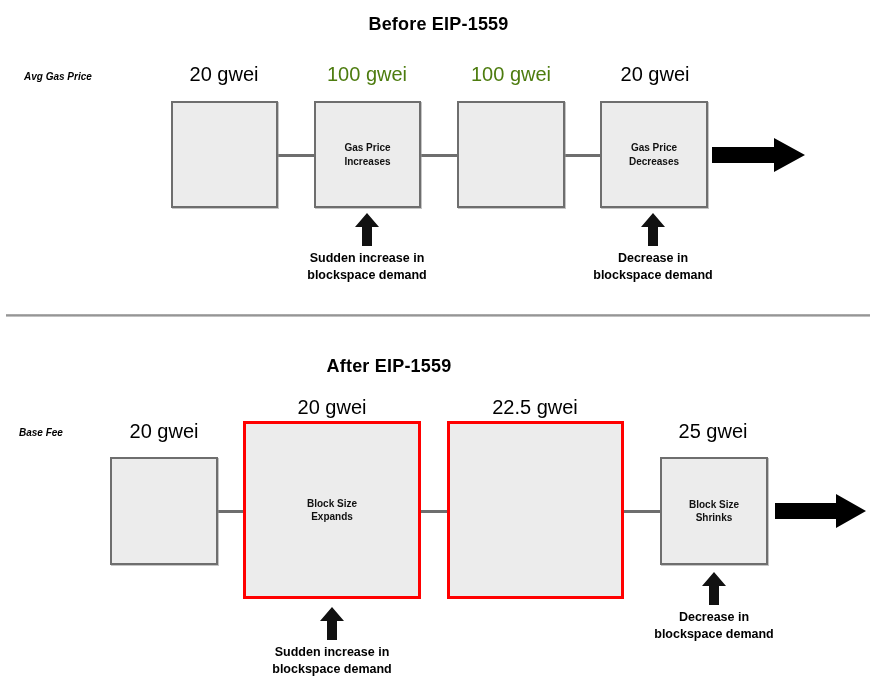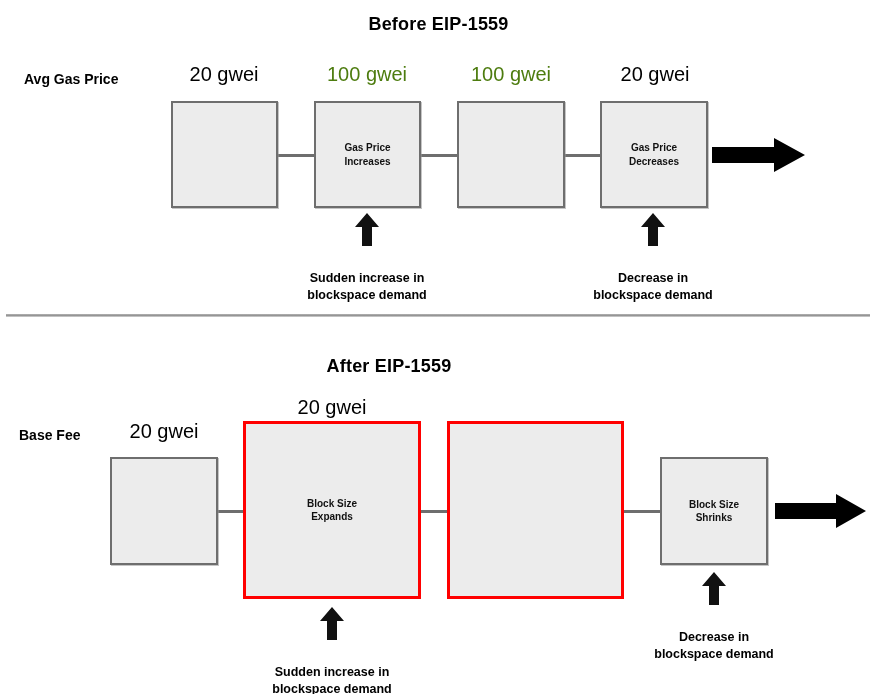--- a/index.html
+++ b/index.html
@@ -24,23 +24,24 @@
   .section-title {
     font-size: 18px;
     font-weight: bold;
     letter-spacing: 0.2px;
     text-align: center;
     white-space: nowrap;
   }
 
   
   .axis-label {
-    font-size: 14px;
+    font-size: 10px;
     font-weight: bold;
     white-space: nowrap;
+    font-style: italic;
   }
 
   
   .value-label {
     font-size: 20px;
     font-weight: normal;
     text-align: center;
     white-space: nowrap;
     color: #000000;
   }
@@ -82,21 +83,20 @@
   .up-arrow svg { display: block; }
 
   
   .caption {
     font-size: 12.5px;
     font-weight: bold;
     line-height: 1.38;
     text-align: center;
     white-space: pre-line;
     color: #000000;
-    margin-top: 20px;
   }
 
   
   .divider {
     background: linear-gradient(to bottom, #b9b9b9 0%, #8f8f8f 45%, #d8d8d8 100%);
     height: 3px;
   }
 </style>
 </head>
 <body>
@@ -154,20 +154,22 @@
 blockspace demand</div>
 
   <div class="abs divider" style="left:6px; top:314px; width:864px;"></div>
 
   <div class="abs section-title" style="left:0; top:356px; width:778px;">After EIP-1559</div>
 
   <div class="abs axis-label" style="left:19px; top:427px;text-align:right;">Base Fee</div>
 
   <div class="abs value-label" style="left:94px; top:420px; width:140px;">20 gwei</div>
   <div class="abs value-label" style="left:262px; top:396px; width:140px;">20 gwei</div>
+  <div class="abs value-label" style="left:465px; top:396px; width:140px;">22.5 gwei</div>
+  <div class="abs value-label" style="left:643px; top:420px; width:140px;">25 gwei</div>
 
   <div class="abs connector" style="left:218px; top:510px; width:26px;"></div>
   <div class="abs connector" style="left:420px; top:510px; width:27px;"></div>
   <div class="abs connector" style="left:623px; top:510px; width:38px;"></div>
 
   <div class="abs block" style="left:110px; top:457px; width:108px; height:108px;">
     <span class="block-text"></span>
   </div>
   <div class="abs block red-outline" style="left:243px; top:421px; width:178px; height:178px;">
     <span class="block-text">Block Size

